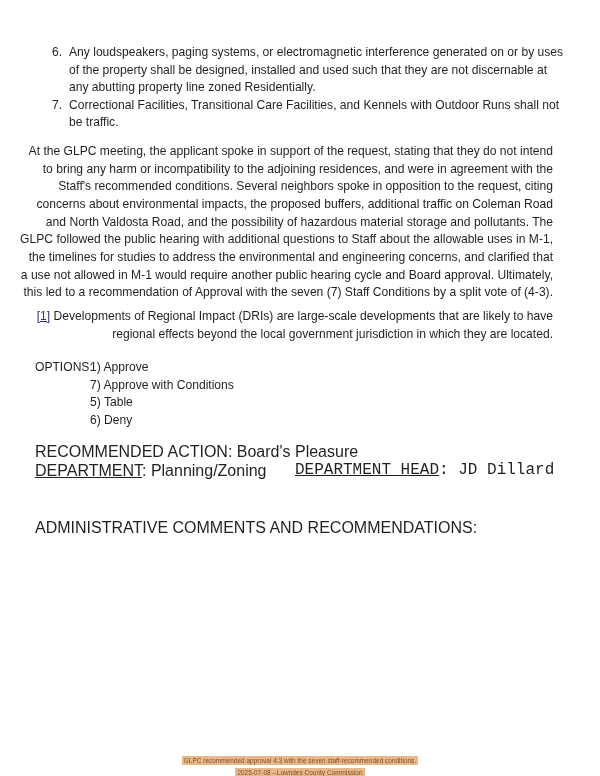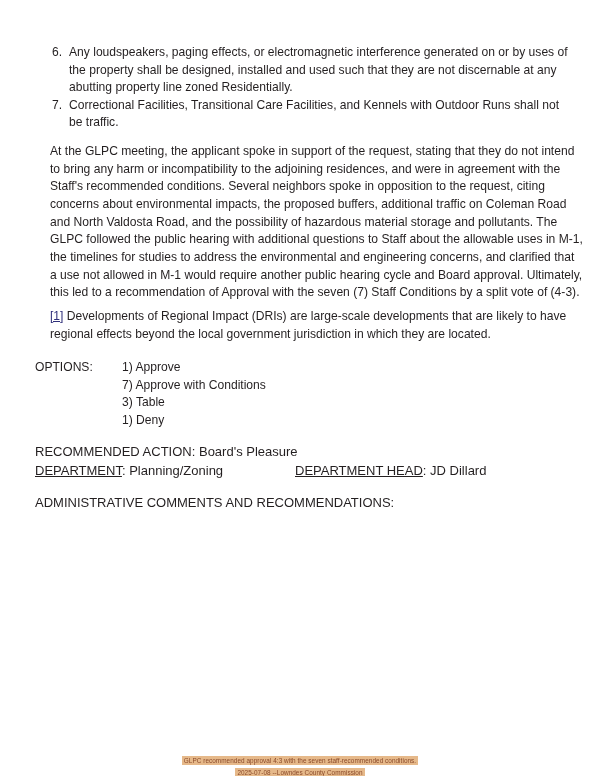--- a/index.html
+++ b/index.html
@@ -46,25 +46,25 @@
     padding-right: 7px;
     box-sizing: border-box;
   }
   .cond-text {
     flex: 1 1 auto;
   }
 
   
   .para {
     position: absolute;
-    left: 50px;
+    left: 19px;
     width: 534px;
     font-size: 12.1px;
     line-height: 17.65px;
-    text-align: left;
+    text-align: right;
   }
   .para-glpc { top: 131px; }
   .para-footnote { top: 288px; margin-top: 20px; }
 
   .footnote-ref {
     color: #2f2f7a;
     text-decoration: underline;
   }
 
   
@@ -80,42 +80,42 @@
   }
   .options-label {
     width: 55px;
     flex: 0 0 55px;
   }
   .options-list {
     display: block;
   }
   .option-line {
     display: block;
-    margin-left: 32px;
   }
 
   
   .field-line {
     position: absolute;
     left: 35px;
-    font-size: 13px;
+    font-size: 16px;
     line-height: 17.6px;
     white-space: nowrap;
   }
   .line-recommended { top: 443px; }
   .line-department  { top: 462px; }
-  .line-admin       { top: 494px; }
+  .line-admin       { top: 519px; }
 
   .uline { text-decoration: underline; }
 
   .dept-head {
     position: absolute;
     left: 260px;
     top: 0;
     white-space: nowrap;
+    font-family: Liberation Mono, monospace;
   }
 
   
   .annotation {
     position: absolute;
     left: 0;
     top: 753px;
     width: 600px;
     text-align: center;
   }
@@ -132,40 +132,40 @@
   .annotation-row { display: block; line-height: 9.6px; }
 </style>
 </head>
 <body>
 
 <div class="page">
 
   <div class="conditions">
     <div class="cond-item">
       <span class="cond-num">6.</span>
-      <span class="cond-text">Any loudspeakers, paging effects, or electromagnetic interference generated on or by uses of the property shall be designed, installed and used such that they are not discernable at any abutting property line zoned Residentially.</span>
+      <span class="cond-text">Any loudspeakers, paging systems, or electromagnetic interference generated on or by uses of the property shall be designed, installed and used such that they are not discernable at any abutting property line zoned Residentially.</span>
     </div>
     <div class="cond-item">
       <span class="cond-num">7.</span>
       <span class="cond-text">Correctional Facilities, Transitional Care Facilities, and Kennels with Outdoor Runs shall not be traffic.</span>
     </div>
   </div>
 
   <p class="para para-glpc">At the GLPC meeting, the applicant spoke in support of the request, stating that they do not intend to bring any harm or incompatibility to the adjoining residences, and were in agreement with the Staff's recommended conditions. Several neighbors spoke in opposition to the request, citing concerns about environmental impacts, the proposed buffers, additional traffic on Coleman Road and North Valdosta Road, and the possibility of hazardous material storage and pollutants. The GLPC followed the public hearing with additional questions to Staff about the allowable uses in M-1, the timelines for studies to address the environmental and engineering concerns, and clarified that a use not allowed in M-1 would require another public hearing cycle and Board approval. Ultimately, this led to a recommendation of Approval with the seven (7) Staff Conditions by a split vote of (4-3).</p>
 
   <p class="para para-footnote"><a class="footnote-ref" href="#">[1]</a><span> Developments of Regional Impact (DRIs) are large-scale developments that are likely to have regional effects beyond the local government jurisdiction in which they are located.</span></p>
 
   <div class="options">
     <div class="options-row">
       <span class="options-label">OPTIONS:</span>
       <span class="options-list">
         <span class="option-line">1) Approve</span>
         <span class="option-line">7) Approve with Conditions</span>
-        <span class="option-line">3) Table</span>
-        <span class="option-line">1) Deny</span>
+        <span class="option-line">5) Table</span>
+        <span class="option-line">6) Deny</span>
       </span>
     </div>
   </div>
 
   <div class="field-line line-recommended">
     <span>RECOMMENDED ACTION:</span><span> Board's Pleasure</span>
   </div>
 
   <div class="field-line line-department">
     <span class="uline">DEPARTMENT</span><span>: Planning/Zoning</span>

